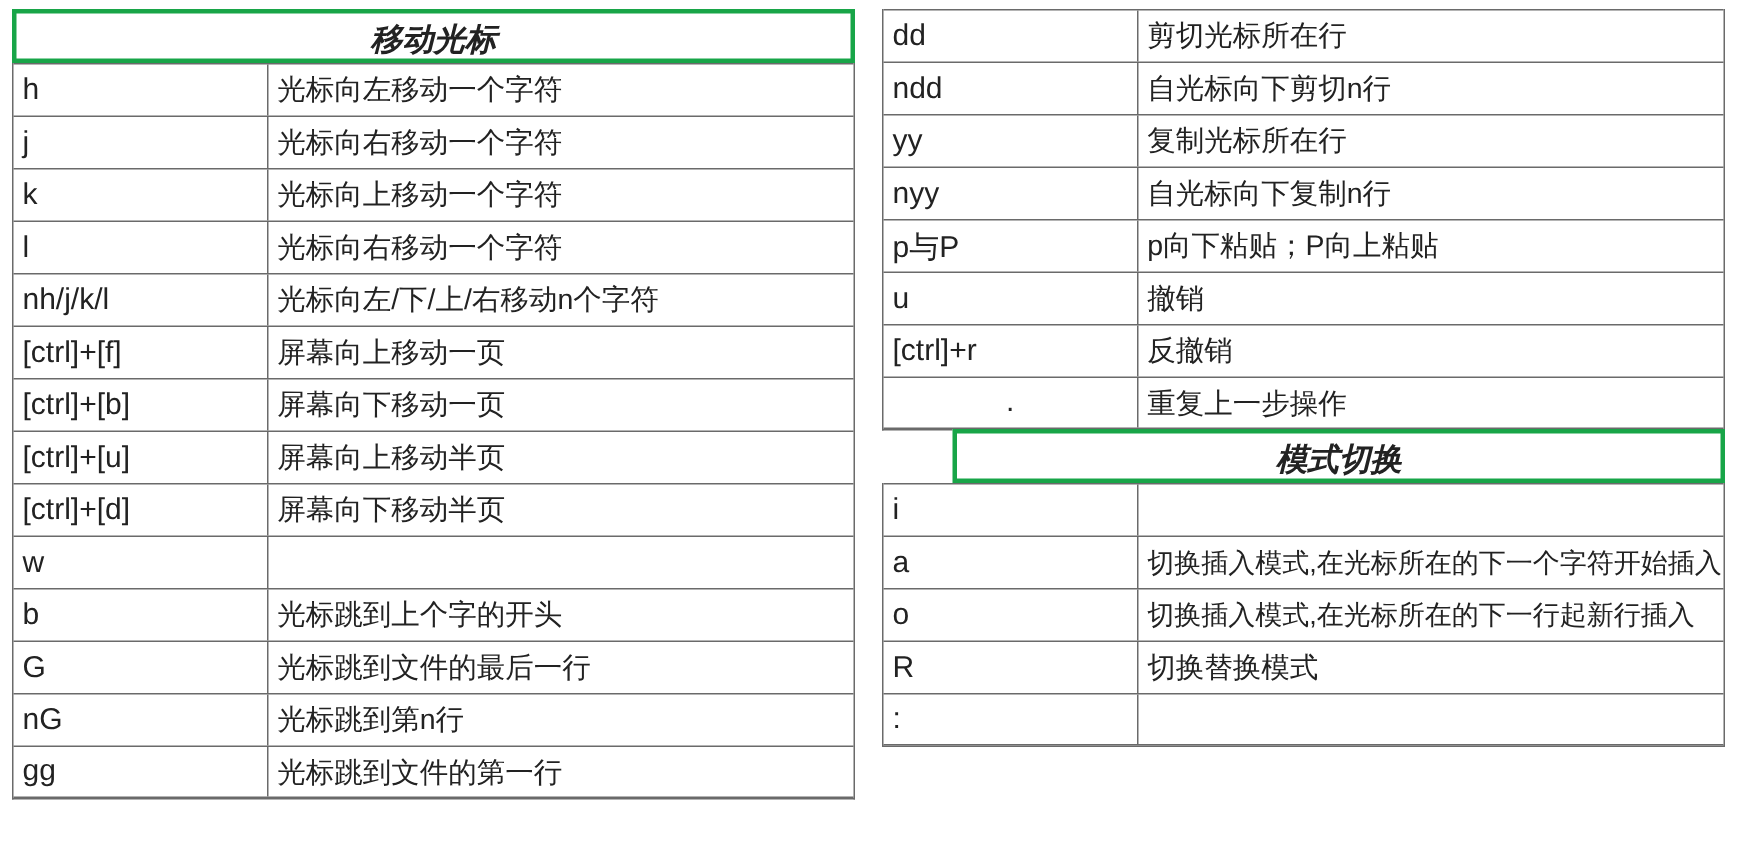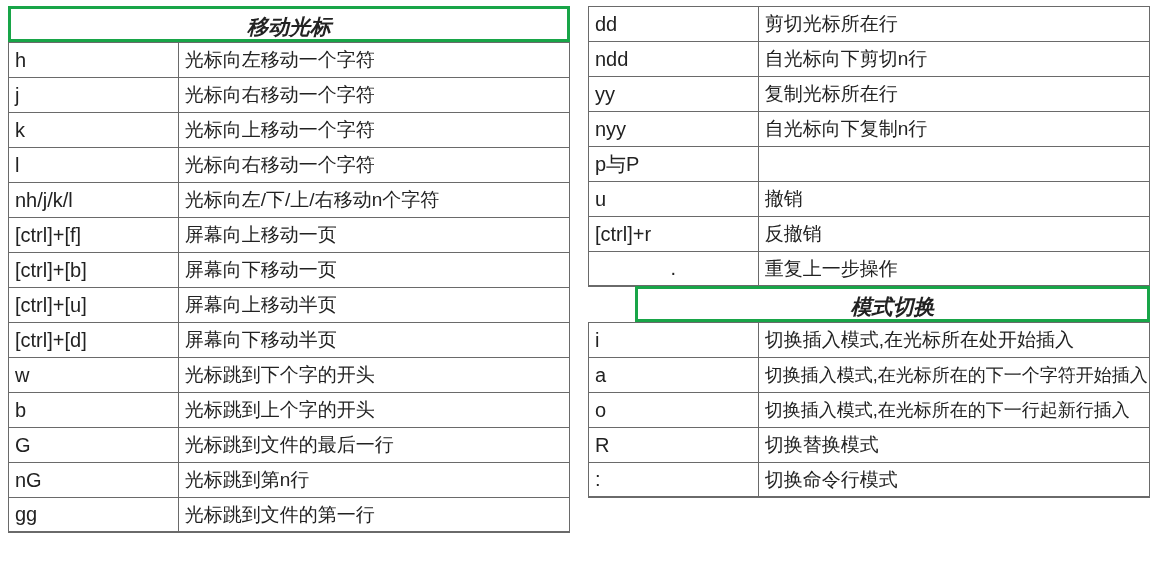--- a/index.html
+++ b/index.html
@@ -116,21 +116,20 @@
         <div class="row">
           <div class="cell-key">[ctrl]+[u]</div>
           <div class="cell-desc">屏幕向上移动半页</div>
         </div>
         <div class="row">
           <div class="cell-key">[ctrl]+[d]</div>
           <div class="cell-desc">屏幕向下移动半页</div>
         </div>
         <div class="row">
           <div class="cell-key">w</div>
-          <div class="cell-desc">光标跳到下个字的开头</div>
         </div>
         <div class="row">
           <div class="cell-key">b</div>
           <div class="cell-desc">光标跳到上个字的开头</div>
         </div>
         <div class="row">
           <div class="cell-key">G</div>
           <div class="cell-desc">光标跳到文件的最后一行</div>
         </div>
         <div class="row">
@@ -157,53 +156,52 @@
         <div class="row">
           <div class="cell-key">yy</div>
           <div class="cell-desc">复制光标所在行</div>
         </div>
         <div class="row">
           <div class="cell-key">nyy</div>
           <div class="cell-desc">自光标向下复制n行</div>
         </div>
         <div class="row">
           <div class="cell-key">p与P</div>
+          <div class="cell-desc">p向下粘贴；P向上粘贴</div>
         </div>
         <div class="row">
           <div class="cell-key">u</div>
           <div class="cell-desc">撤销</div>
         </div>
         <div class="row">
           <div class="cell-key">[ctrl]+r</div>
           <div class="cell-desc">反撤销</div>
         </div>
         <div class="row">
           <div class="cell-key center">.</div>
           <div class="cell-desc">重复上一步操作</div>
         </div>
       </div>
 
     <div class="section-header">模式切换</div>
     <div class="panel" id="right-b-panel">
         <div class="row">
           <div class="cell-key">i</div>
-          <div class="cell-desc">切换插入模式,在光标所在处开始插入</div>
         </div>
         <div class="row">
           <div class="cell-key">a</div>
           <div class="cell-desc small">切换插入模式,在光标所在的下一个字符开始插入</div>
         </div>
         <div class="row">
           <div class="cell-key">o</div>
           <div class="cell-desc small">切换插入模式,在光标所在的下一行起新行插入</div>
         </div>
         <div class="row">
           <div class="cell-key">R</div>
           <div class="cell-desc">切换替换模式</div>
         </div>
         <div class="row">
           <div class="cell-key">:</div>
-          <div class="cell-desc">切换命令行模式</div>
         </div>
       </div>
   </div>
 
 </div>
 
 </body></html>

